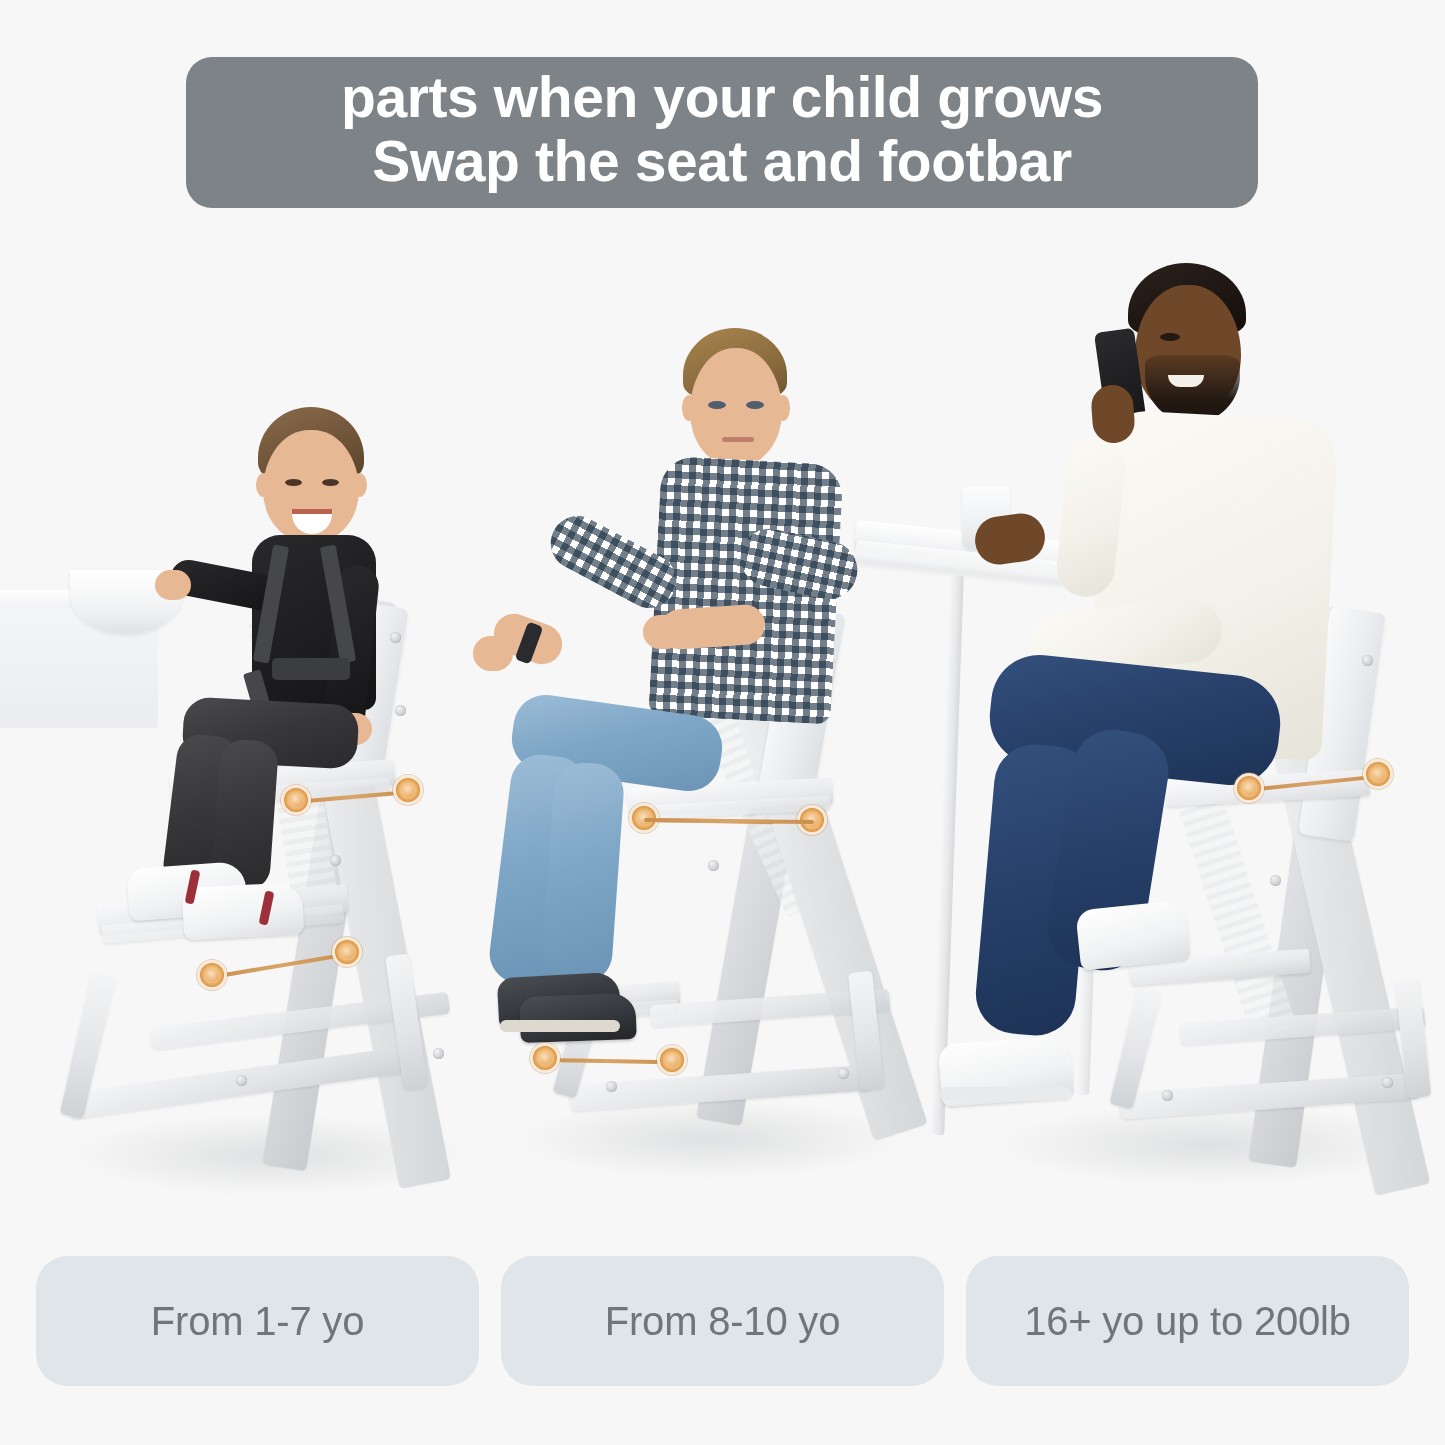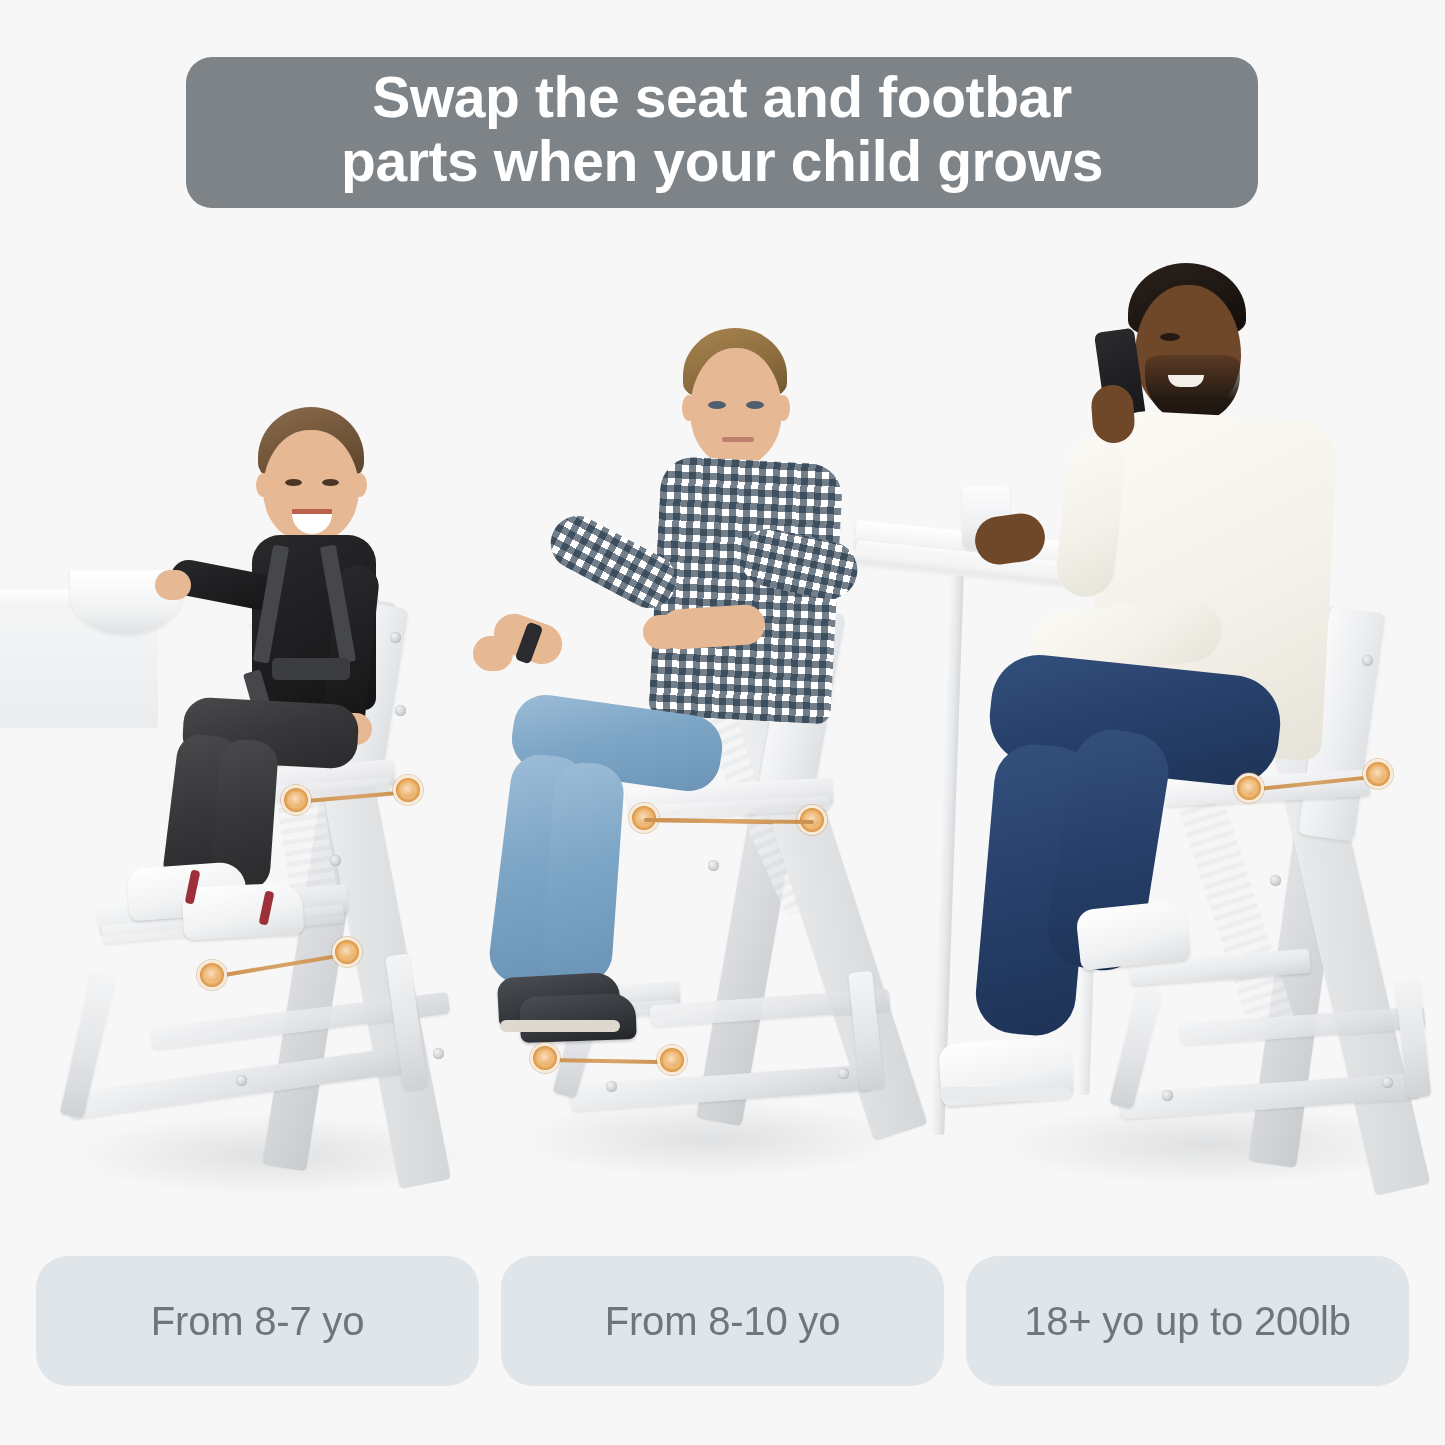--- a/index.html
+++ b/index.html
@@ -258,22 +258,22 @@
     background: #46474a;
     border-radius: 3px;
   }
 </style>
 </head>
 <body>
 
 <div id="page">
 
   <div class="header-banner">
+    <div class="header-line">parts when your child grows</div>
     <div class="header-line">Swap the seat and footbar</div>
-    <div class="header-line">parts when your child grows</div>
   </div>
 
   <div class="scene">
 
     <div class="shadow-ellipse" style="left:75px; top:900px; width:390px; height:80px;"></div>
     <div class="shadow-ellipse" style="left:520px; top:885px; width:380px; height:78px;"></div>
     <div class="shadow-ellipse" style="left:1000px; top:890px; width:420px; height:80px;"></div>
 
     <div class="chair">
 
@@ -495,23 +495,23 @@
         <div class="anno-line" style="left:1249px; top:573px; width:130px; transform: rotate(-6deg);"></div>
         <div class="anno-dot" style="left:1249px; top:573px;"></div>
         <div class="anno-dot" style="left:1378px; top:559px;"></div>
       </div>
     </div>
 
   </div>
 
   <div class="pill-row">
     <div class="pill">
-      <span class="pill-label">From 8-7 yo</span>
+      <span class="pill-label">From 1-7 yo</span>
     </div>
     <div class="pill">
       <span class="pill-label">From 8-10 yo</span>
     </div>
     <div class="pill">
-      <span class="pill-label">18+ yo up to 200lb</span>
+      <span class="pill-label">16+ yo up to 200lb</span>
     </div>
   </div>
 
 </div>
 
 </body></html>

